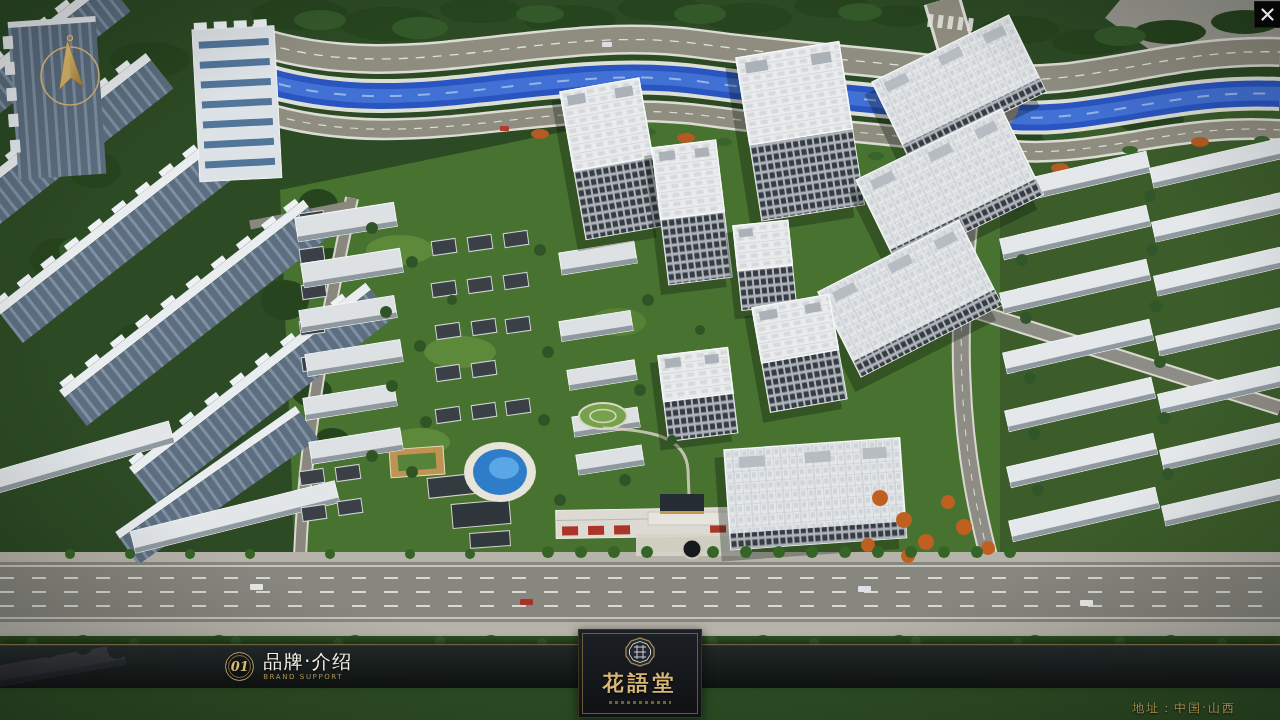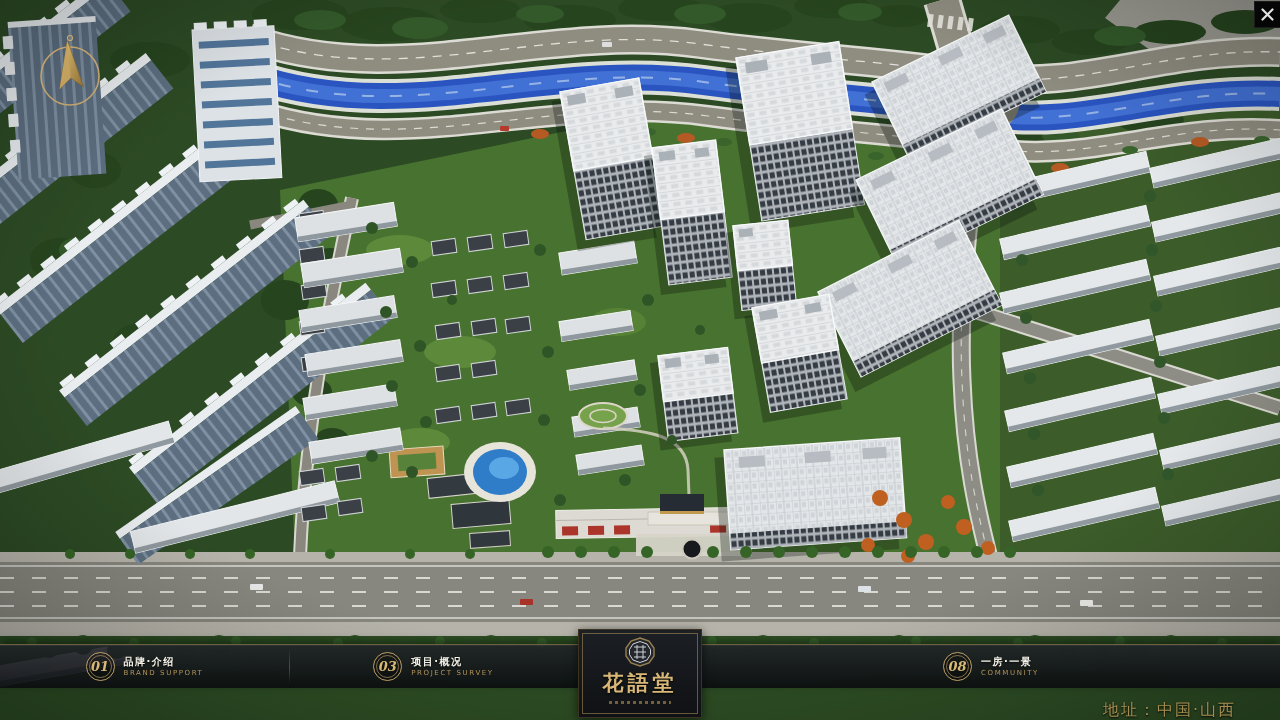--- a/index.html
+++ b/index.html
@@ -25,40 +25,40 @@
             position:relative;cursor:pointer;}
   .nav-item + .nav-item::before{content:"";position:absolute;left:0;top:4px;bottom:4px;width:1px;
             background:linear-gradient(180deg,transparent,rgba(255,255,255,.22),transparent);}
   .badge{width:27px;height:27px;border-radius:50%;border:1px solid #c2a269;flex:0 0 auto;
          display:flex;align-items:center;justify-content:center;position:relative;
          background:rgba(0,0,0,.3);}
   .badge::before{content:"";position:absolute;inset:2px;border:1px solid rgba(194,162,105,.65);
          border-radius:50%;}
   .badge .num{font:italic 700 13px "DejaVu Serif","Liberation Serif",serif;color:#d8b976;}
   .labels{display:flex;flex-direction:column;align-items:flex-start;}
-  .labels .zh{font-weight:700;font-size:10px;color:#f3f0e7;letter-spacing:1.5px;line-height:1;
+  .labels .zh{font-weight:400;font-size:19px;color:#f3f0e7;letter-spacing:1.5px;line-height:1;
               text-shadow:0 1px 2px rgba(0,0,0,.85);}
   .labels .en{font-size:7px;color:#b3935a;letter-spacing:1.6px;margin-top:3px;line-height:1;
               text-transform:uppercase;}
   .logo-spacer{flex:0 0 124px;}
 
   
   .logo-box{position:absolute;left:578px;top:629px;width:122px;height:87px;
             background:linear-gradient(180deg,#1c1f24,#0f1114);
             border:1px solid #3b3322;box-shadow:0 2px 10px rgba(0,0,0,.6);
             display:flex;flex-direction:column;align-items:center;cursor:pointer;}
   .logo-box::before{content:"";position:absolute;inset:3px;border:1px solid rgba(190,158,92,.5);
             pointer-events:none;}
   .logo-title{font-family:"DejaVu Serif","Liberation Serif",serif;font-weight:700;font-size:21px;
             color:#d9b877;letter-spacing:4px;margin-top:2px;text-shadow:0 1px 2px #000;}
   .logo-micro{width:62px;height:3px;margin-top:4px;opacity:.8;
             background:repeating-linear-gradient(90deg,#8a7244 0 3px,transparent 3px 6px);}
 
   
-  .address{position:absolute;right:44px;top:700px;font-size:16px;color:#a78d50;
+  .address{position:absolute;right:44px;top:700px;font-size:12px;color:#a78d50;
            letter-spacing:2px;text-shadow:0 1px 2px #000;}
 </style>
 </head>
 <body>
 
 <div id="stage">
 
 <svg id="scene" width="1280" height="720" viewBox="0 0 1280 720">
   <defs>
     <pattern id="pWin" width="7" height="9" patternUnits="userSpaceOnUse">
@@ -751,41 +751,23 @@
   <div class="nav-side">
     <div class="nav-item">
       <div class="badge">
             <span class="num">01</span>
           </div>
       <div class="labels">
             <div class="zh">品牌·介绍</div>
             <div class="en">BRAND SUPPORT</div>
           </div>
     </div>
-    <div class="nav-item">
-      <div class="badge">
-            <span class="num">03</span>
-          </div>
-      <div class="labels">
-            <div class="zh">项目·概况</div>
-            <div class="en">PROJECT SURVEY</div>
-          </div>
-    </div>
   </div>
   <div class="logo-spacer"></div>
   <div class="nav-side">
-    <div class="nav-item">
-      <div class="badge">
-            <span class="num">08</span>
-          </div>
-      <div class="labels">
-            <div class="zh">一房·一景</div>
-            <div class="en">COMMUNITY</div>
-          </div>
-    </div>
   </div>
 </div>
 
 <div class="logo-box">
   <svg width="30" height="30" viewBox="0 0 30 30" style="margin-top:7px">
     <polygon points="15,1 24,4 29,11 29,19 24,26 15,29 6,26 1,19 1,11 6,4" fill="#23272c" stroke="#9a8050" stroke-width="1.4"></polygon>
     <polygon points="15,4.5 22,7 25.5,12.5 25.5,17.5 22,23 15,25.5 8,23 4.5,17.5 4.5,12.5 8,7" fill="none" stroke="#cfd3d8" stroke-width="1"></polygon>
     <g stroke="#cfd3d8" stroke-width="1">
       <path d="M9,10 H21 M9,15 H21 M9,20 H21 M12,8 V22 M18,8 V22"></path>
     </g>

